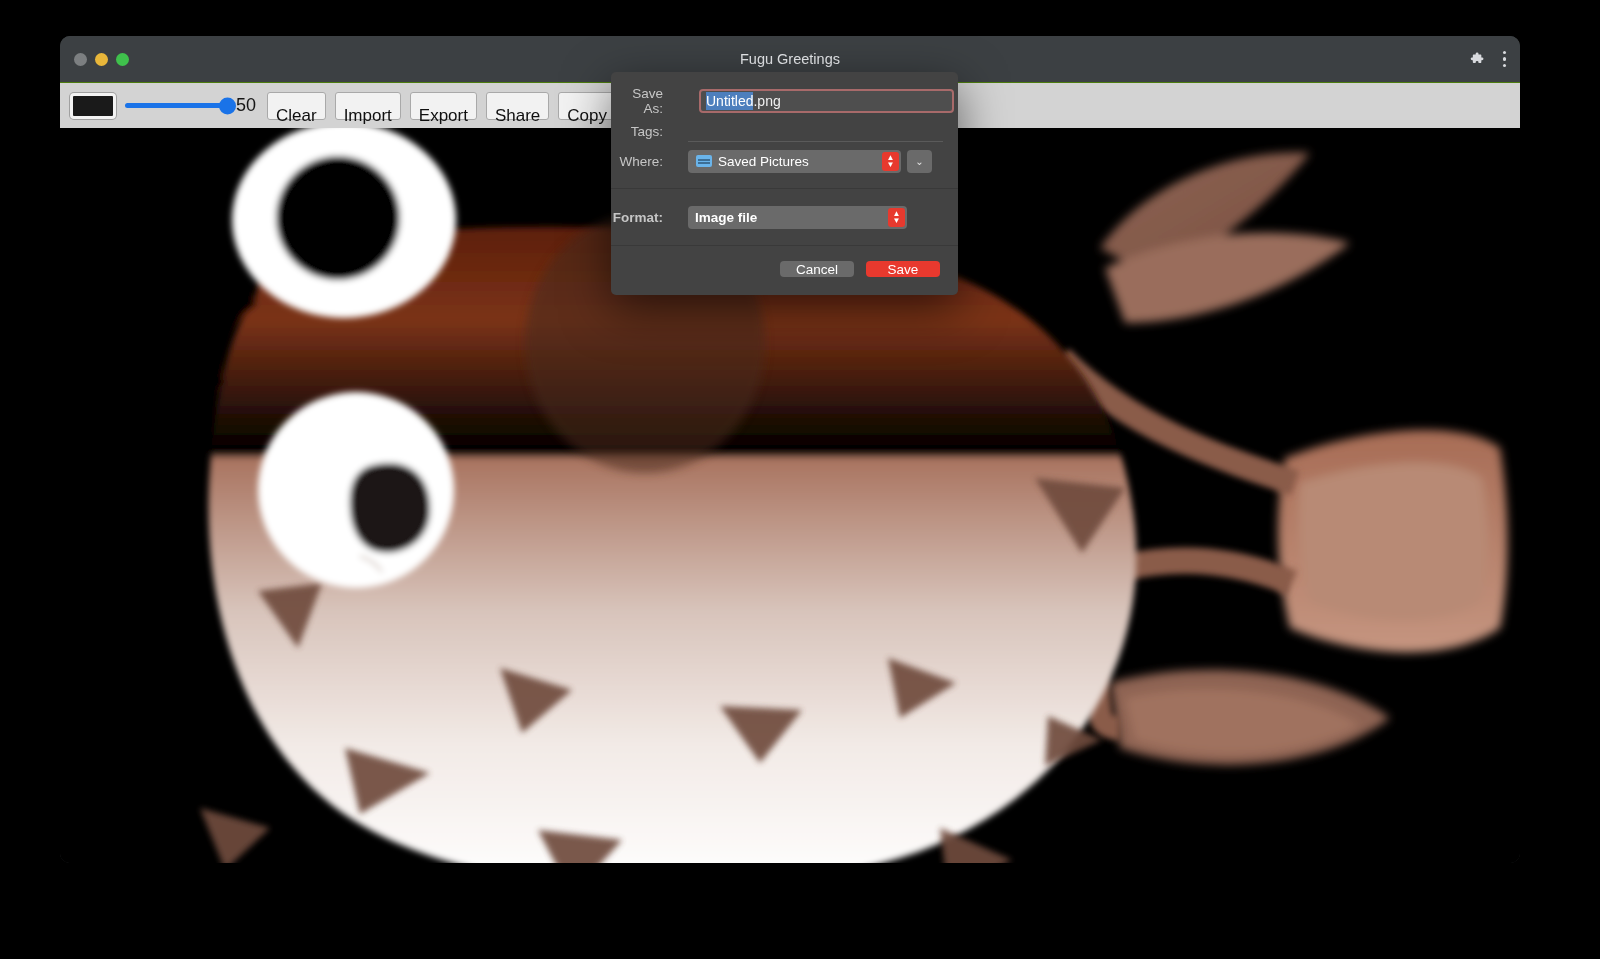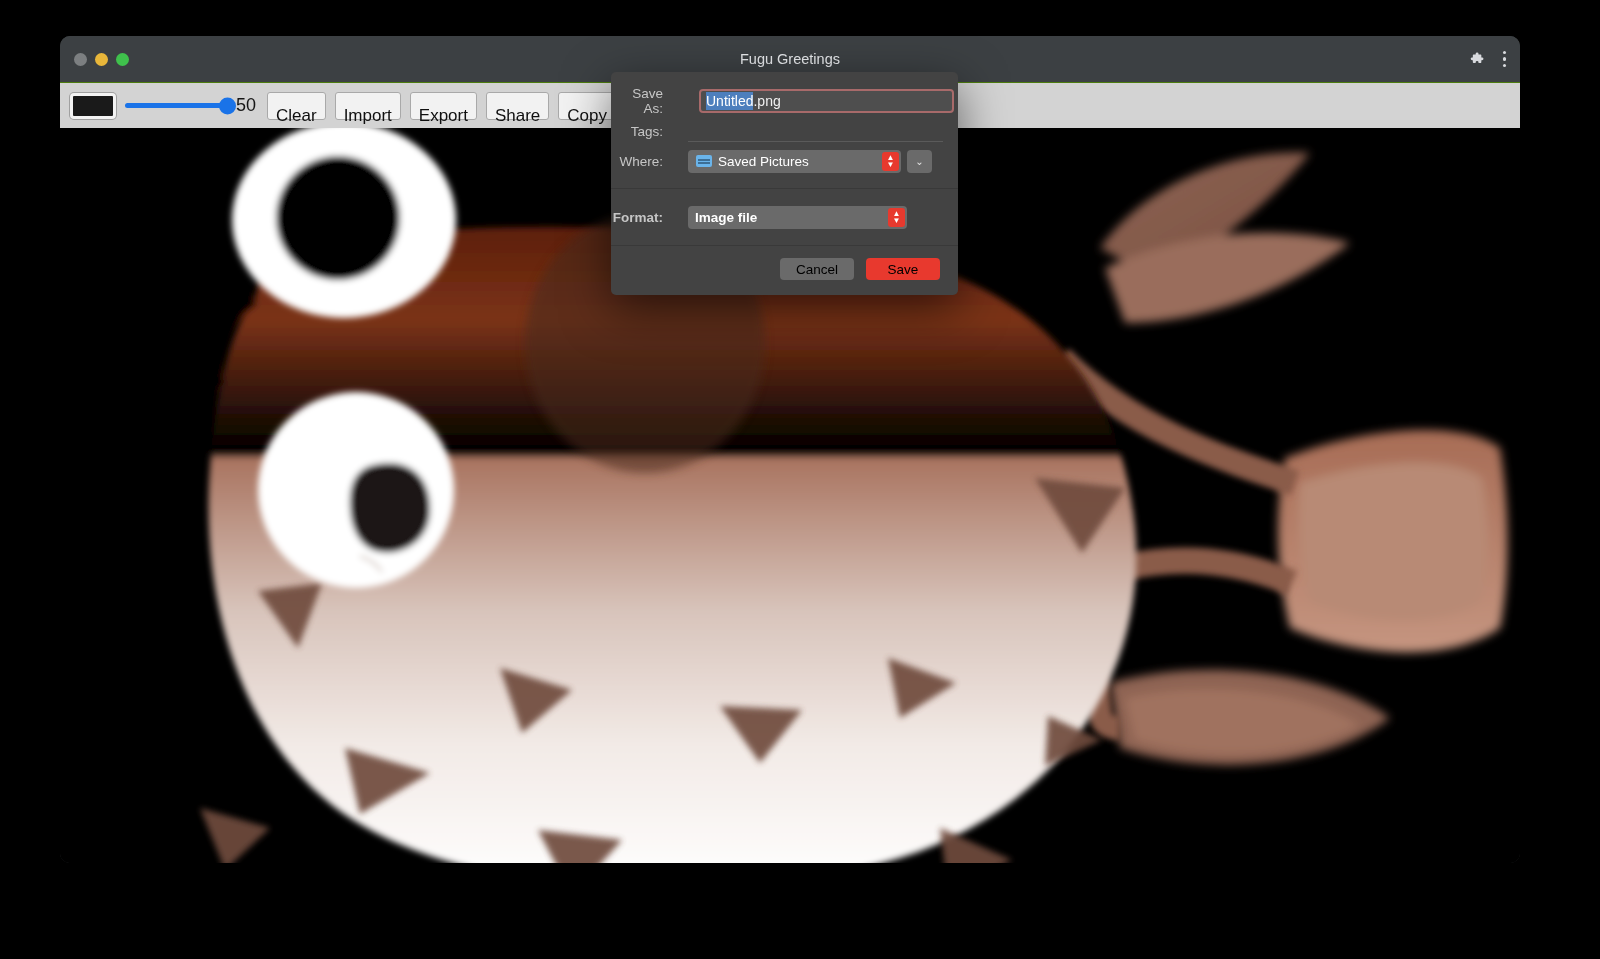--- a/index.html
+++ b/index.html
@@ -254,28 +254,28 @@
   }
   #dlg-buttons {
     display: flex;
     justify-content: flex-end;
     align-items: center;
     gap: 12px;
     padding-right: 18px;
     height: 46px;
   }
   .dlg-btn {
-    height: 22px;
+    height: 16px;
     min-width: 74px;
     border-radius: 4px;
     font-size: 13.5px;
     display: flex;
     align-items: center;
     justify-content: center;
-    color: #000000;
+    color: #ffffff;
   }
   .dlg-btn.cancel { background: #6a6a6a; }
   .dlg-btn.save { background: #e8392e; }
 </style>
 </head>
 <body>
 
 <div id="root">
 
   <div id="window">

